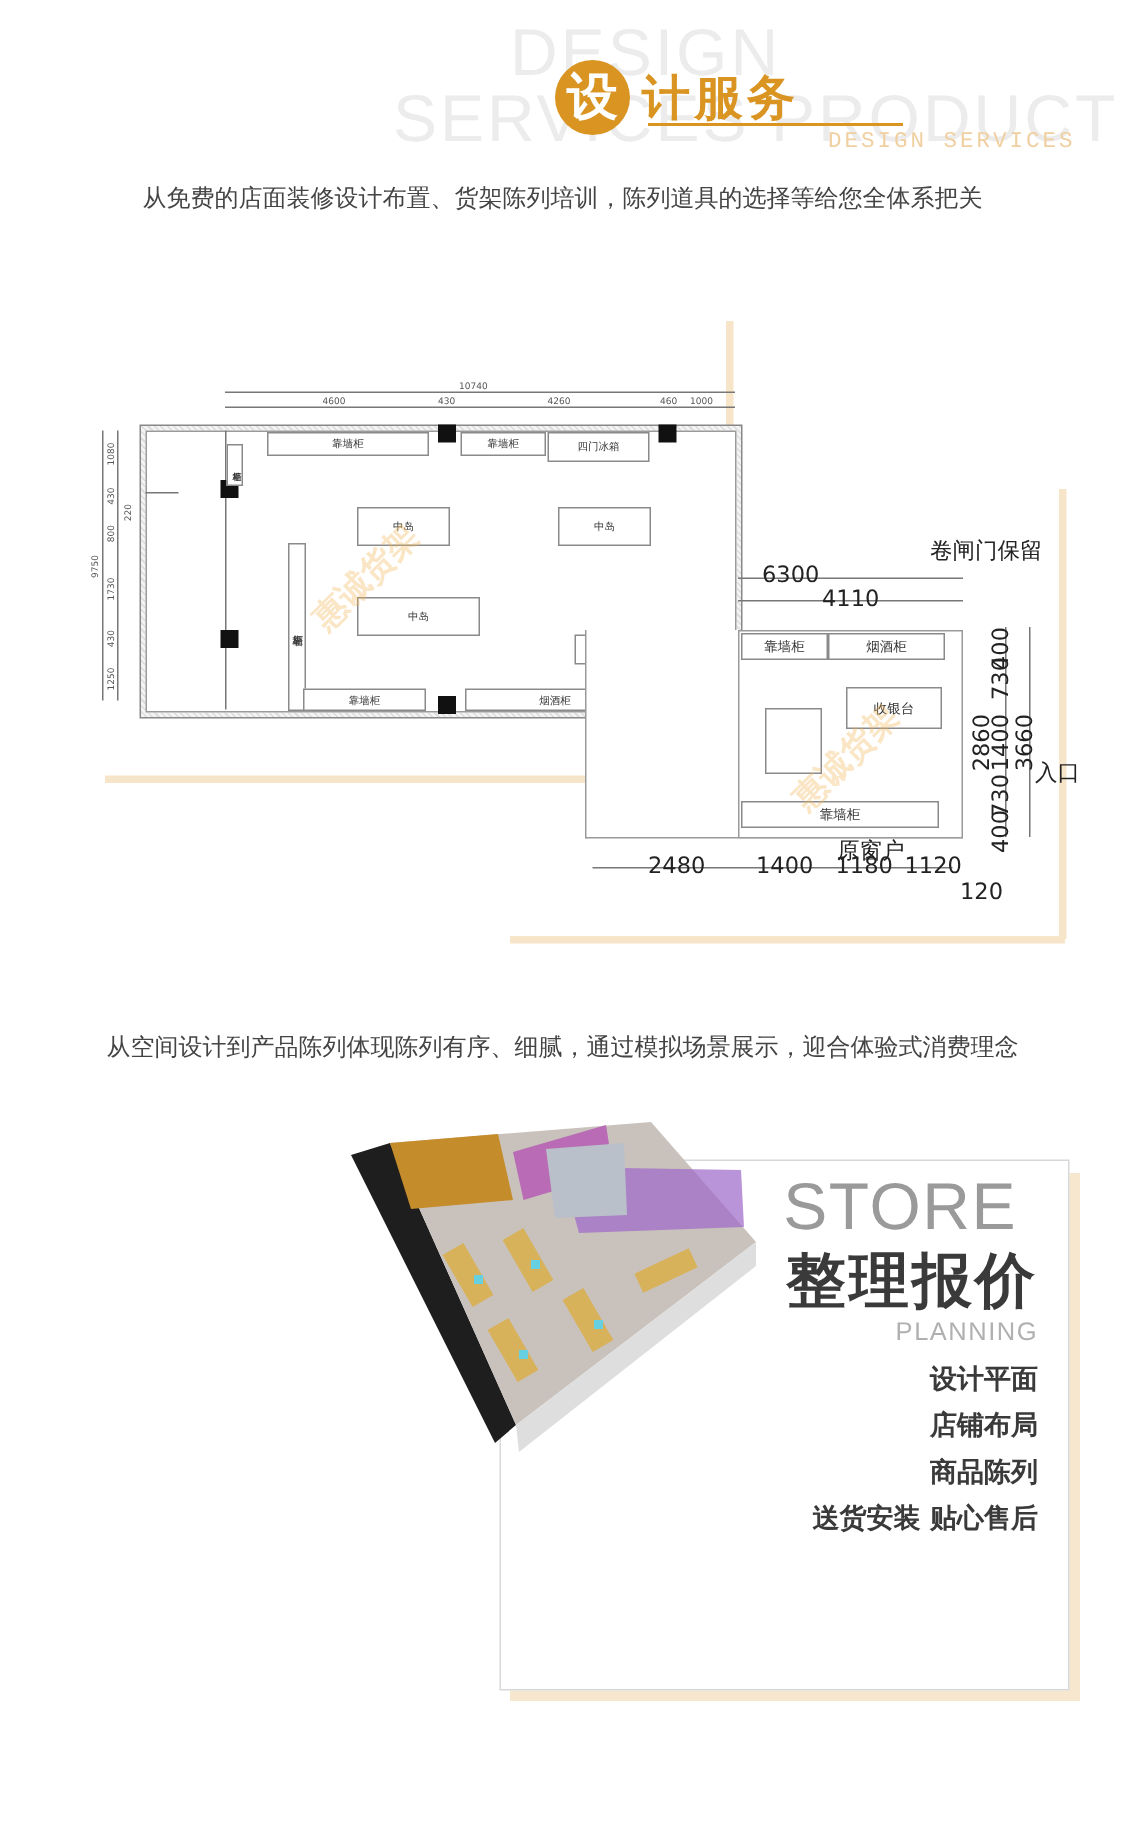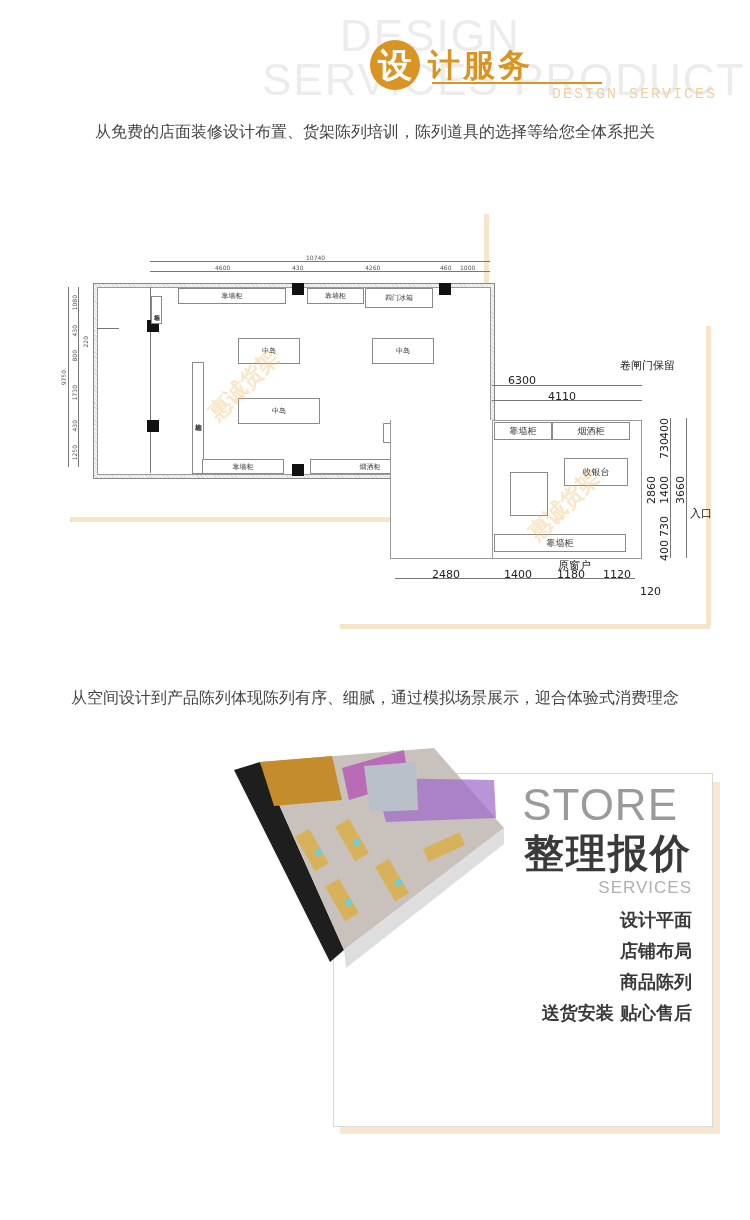--- a/index.html
+++ b/index.html
@@ -15,21 +15,21 @@
 
   
   .beige-v { position:absolute; background:#f7e5c9; }
   .plan { position:absolute; left:60px; top:240px; width:680px; height:400px; }
   .wall { position:absolute; border:1px solid #888; background:repeating-linear-gradient(45deg,#f3f3f3 0 2px,#ddd 2px 3px); }
   .room { position:absolute; border:1px solid #9a9a9a; background:#fff; }
   .col { position:absolute; background:#111; width:12px; height:12px; }
   .fx { position:absolute; border:1px solid #8a8a8a; background:#fff; font-size:7px; color:#333; display:flex; align-items:center; justify-content:center; white-space:nowrap; }
   .fx.big { font-size:9px; }
   .dim { position:absolute; font-size:6px; color:#555; white-space:nowrap; }
-  .dim.big { font-size:11px; color:#222; }
+  .dim.big { font-size:15px; color:#222; }
   .dline { position:absolute; background:#777; }
   .vtext { writing-mode:vertical-rl; transform:rotate(180deg); }
   .watermark { position:absolute; color:rgba(240,180,90,0.35); font-size:22px; font-weight:bold; transform:rotate(-45deg); white-space:nowrap; font-family:"DejaVu Serif",serif; }
 
   
   .card-shadow { position:absolute; left:340px; top:782px; width:380px; height:352px; background:#f7e7cf; }
   .card { position:absolute; left:333px; top:773px; width:378px; height:352px; background:#fff; border:1px solid #d8d8d8; }
   .store-en { position:absolute; right:72px; top:780px; color:#9a9a9a; font-family:"Liberation Sans",sans-serif; font-size:44px; letter-spacing:1px; }
   .store-cn { position:absolute; right:58px; top:826px; color:#3a3a3a; font-family:"DejaVu Serif",serif; font-size:40px; font-weight:bold; letter-spacing:2px; }
   .store-sub { position:absolute; right:58px; top:878px; color:#b0b0b0; font-family:"Liberation Sans",sans-serif; font-size:17px; letter-spacing:1px; }
@@ -164,19 +164,19 @@
   <g fill="#66d0e0">
     <rect x="82" y="110" width="6" height="6"></rect>
       <rect x="120" y="100" width="6" height="6"></rect>
     <rect x="112" y="160" width="6" height="6"></rect>
       <rect x="162" y="140" width="6" height="6"></rect>
   </g>
 </svg>
 
 <div class="store-en">STORE</div>
 <div class="store-cn">整理报价</div>
-<div class="store-sub">SERVICES</div>
+<div class="store-sub">PLANNING</div>
 <div class="steps">
   <div class="step">设计平面</div>
   <div class="step">店铺布局</div>
   <div class="step">商品陈列</div>
   <div class="step">送货安装 贴心售后</div>
 </div>
 
 </body></html>

